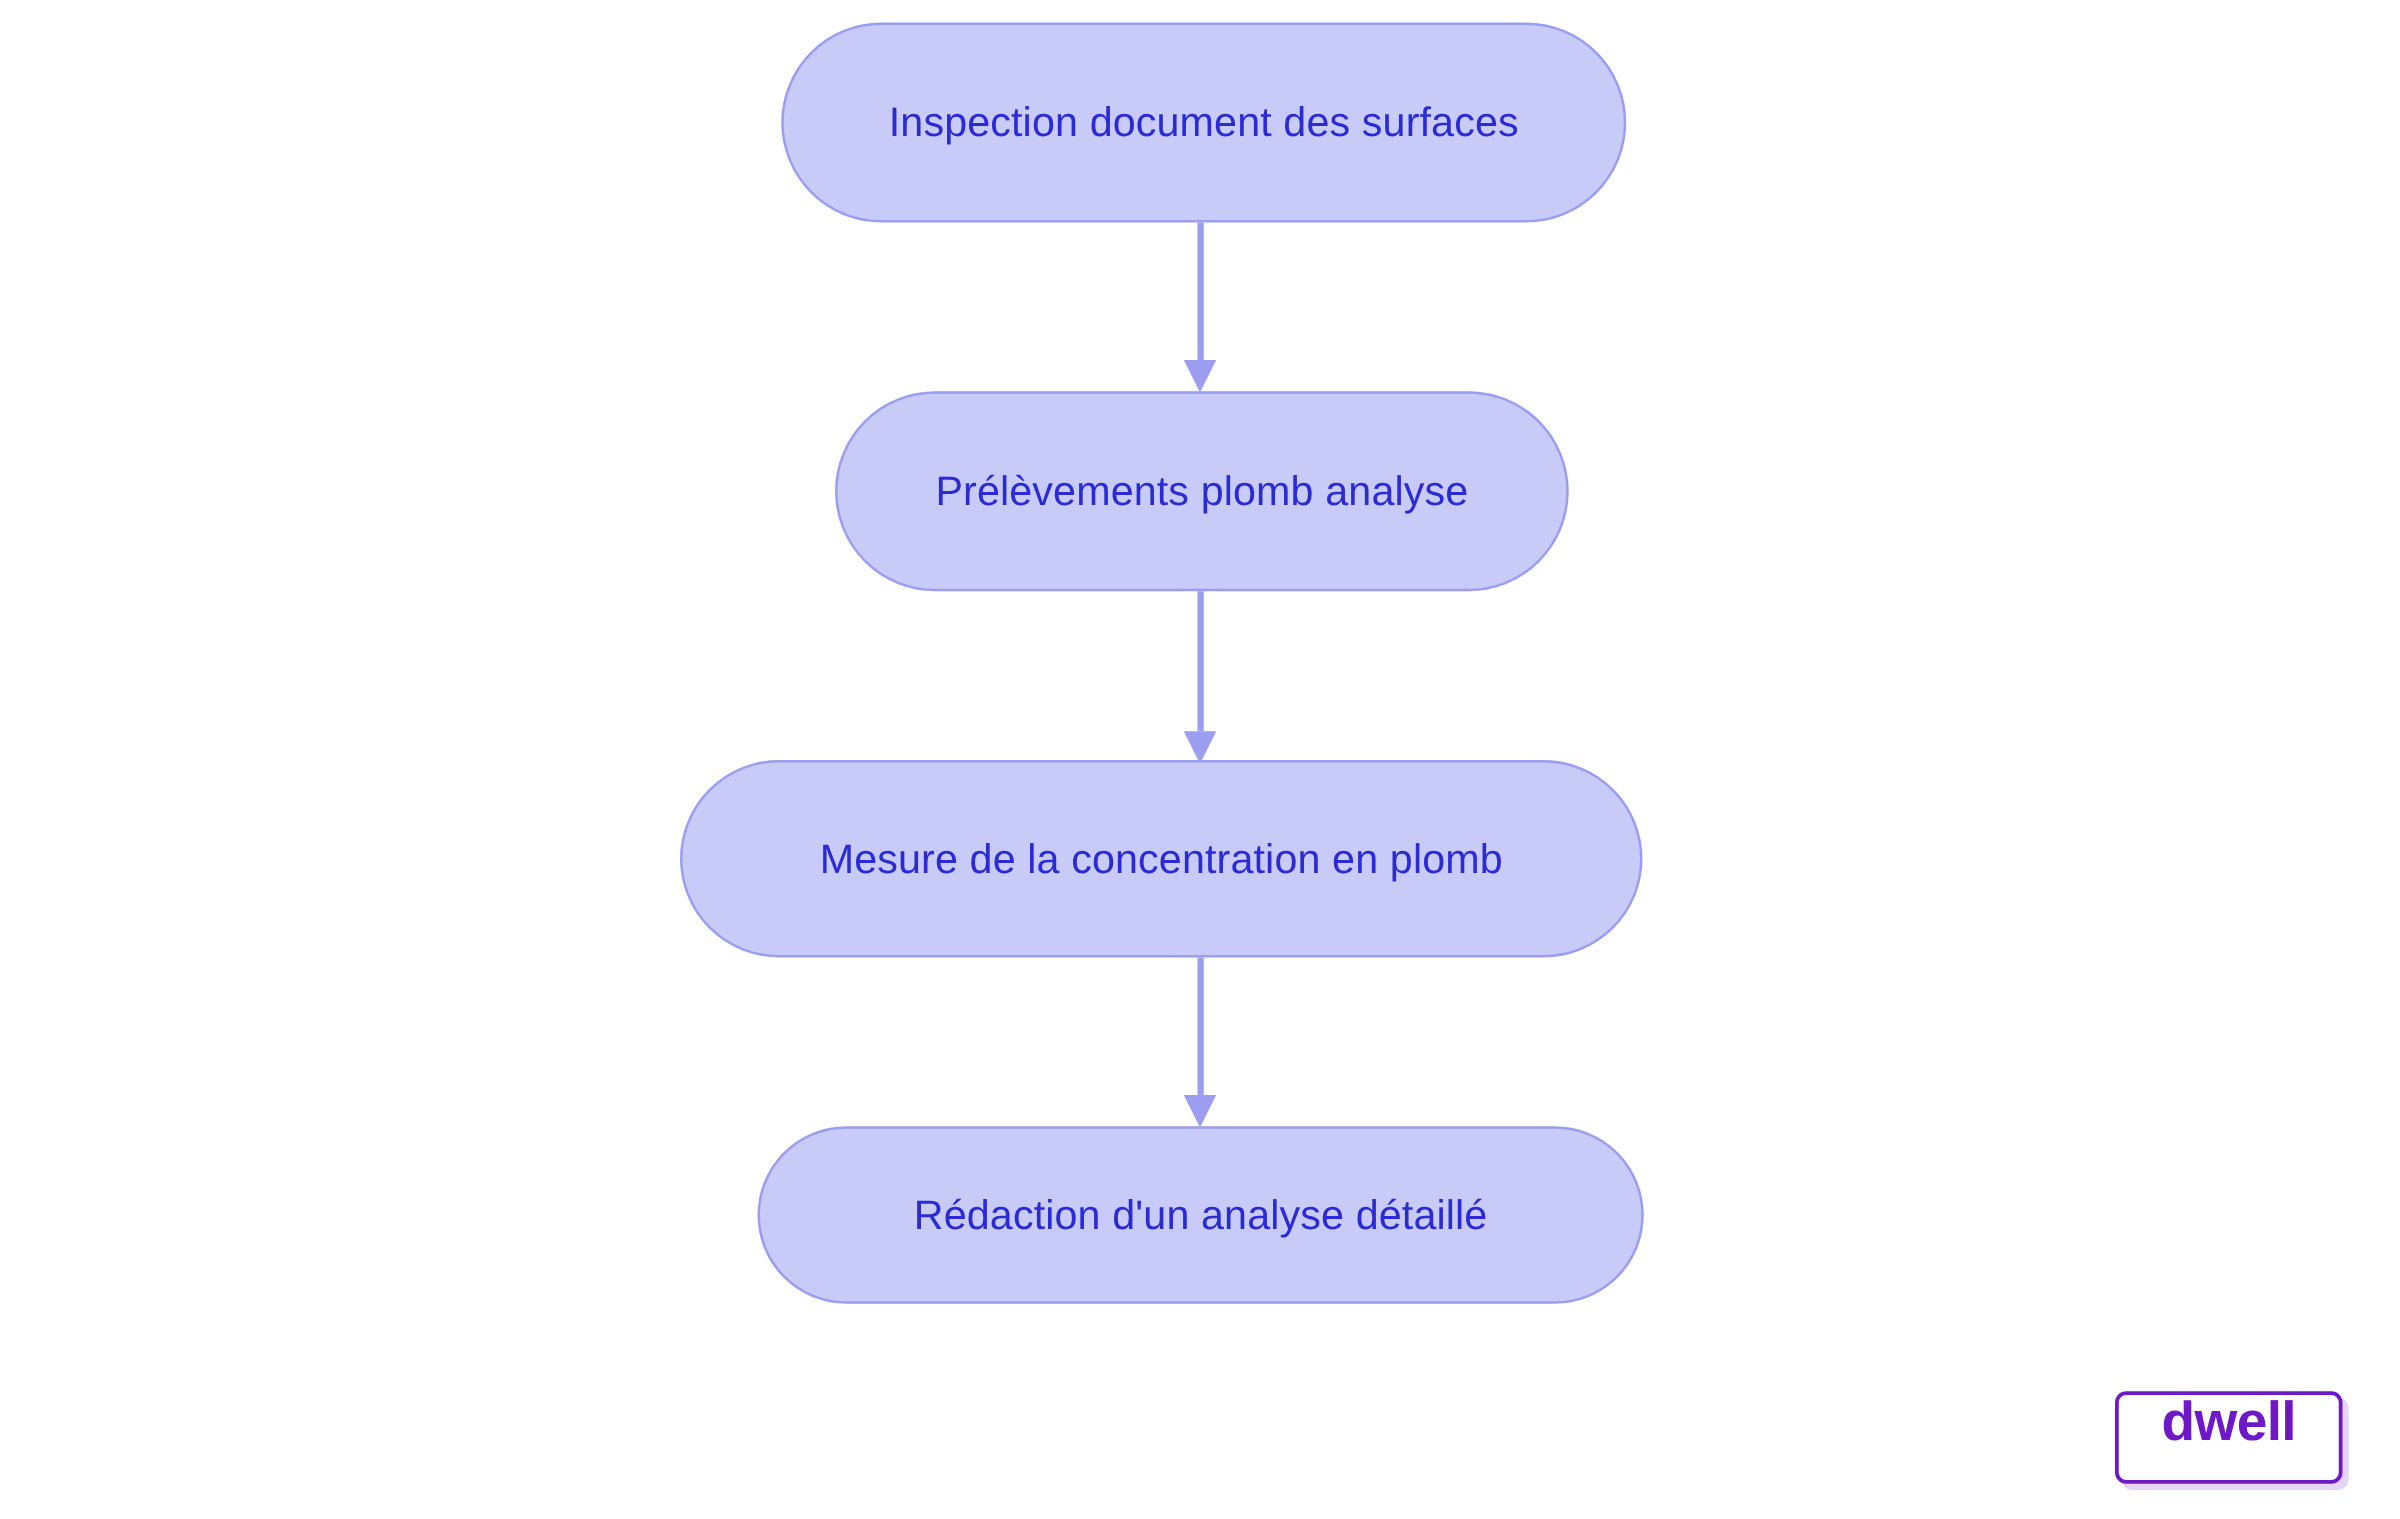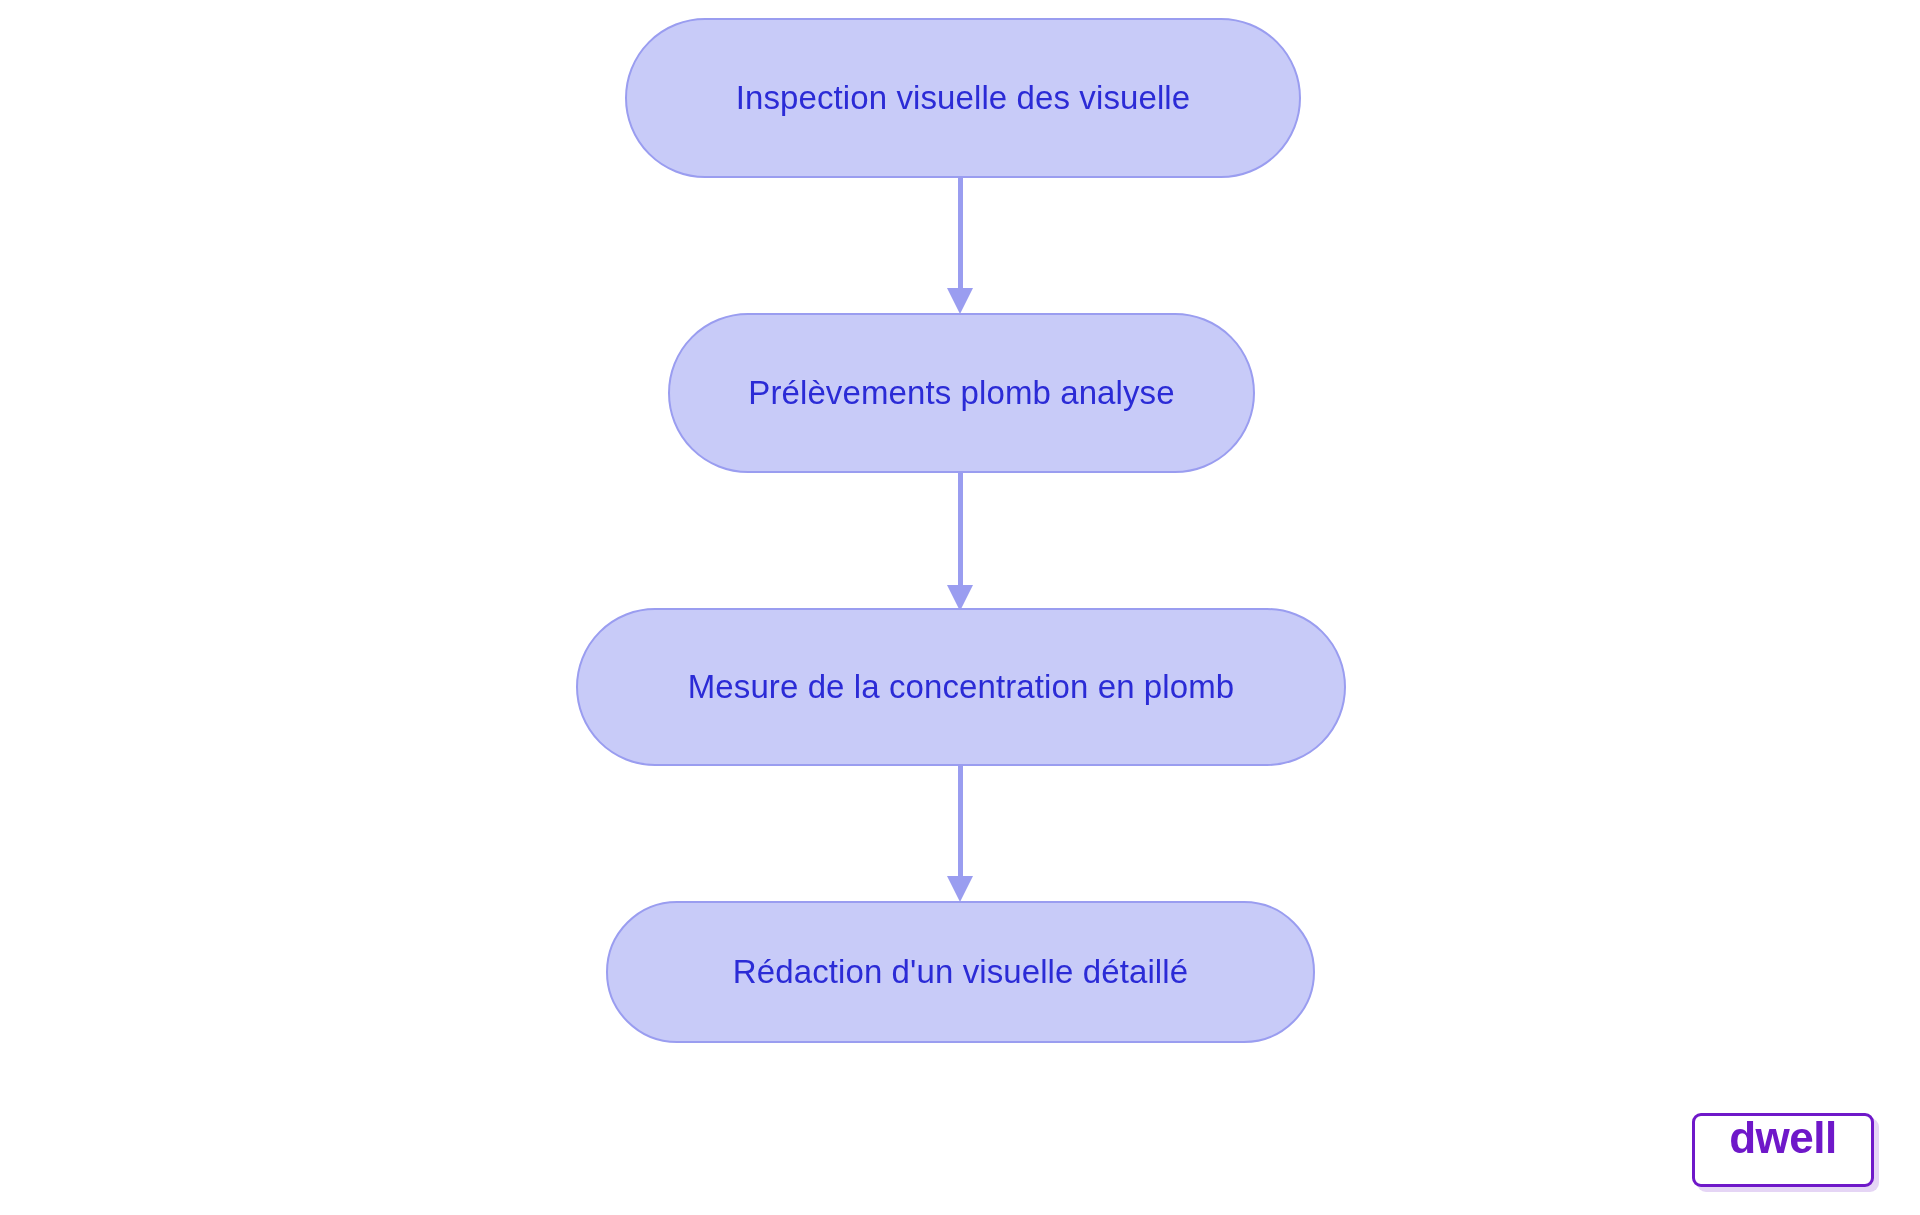--- a/index.html
+++ b/index.html
@@ -40,21 +40,21 @@
     font-size: 33px;
     font-weight: 400;
     line-height: 1.2;
     letter-spacing: 0.1px;
     white-space: nowrap;
     padding: 0 26px;
   }
 
   #node-1 { left: 625px;  top: 18px;   width: 676px; height: 160px; }
   #node-2 { left: 668px;  top: 313px;  width: 587px; height: 160px; }
-  #node-3 { left: 576px;  top: 608px;  width: 770px; height: 158px; }
+  #node-3 { left: 544px;  top: 608px;  width: 770px; height: 158px; }
   #node-4 { left: 606px;  top: 901px;  width: 709px; height: 142px; }
 
   
   .connector {
     position: absolute;
     left: 960px;
     width: 5px;
     margin-left: -2.5px;
     background: #9a9df0;
   }
@@ -99,41 +99,41 @@
     letter-spacing: -0.5px;
     line-height: 1;
   }
 </style>
 </head>
 <body>
 
 <div id="flow-canvas">
 
   <div class="node" id="node-1">
-    <span class="node-label">Inspection visuelle des visuelle</span>
+    <span class="node-label">Inspection document des surfaces</span>
   </div>
 
   <div class="connector" id="conn-1"></div>
   <div class="arrowhead" id="arrow-1"></div>
 
   <div class="node" id="node-2">
     <span class="node-label">Prélèvements plomb analyse</span>
   </div>
 
   <div class="connector" id="conn-2"></div>
   <div class="arrowhead" id="arrow-2"></div>
 
   <div class="node" id="node-3">
     <span class="node-label">Mesure de la concentration en plomb</span>
   </div>
 
   <div class="connector" id="conn-3"></div>
   <div class="arrowhead" id="arrow-3"></div>
 
   <div class="node" id="node-4">
-    <span class="node-label">Rédaction d'un visuelle détaillé</span>
+    <span class="node-label">Rédaction d'un analyse détaillé</span>
   </div>
 
   <div id="dwell-logo">
     <span id="dwell-logo-text">dwell</span>
   </div>
 
 </div>
 
 </body></html>

